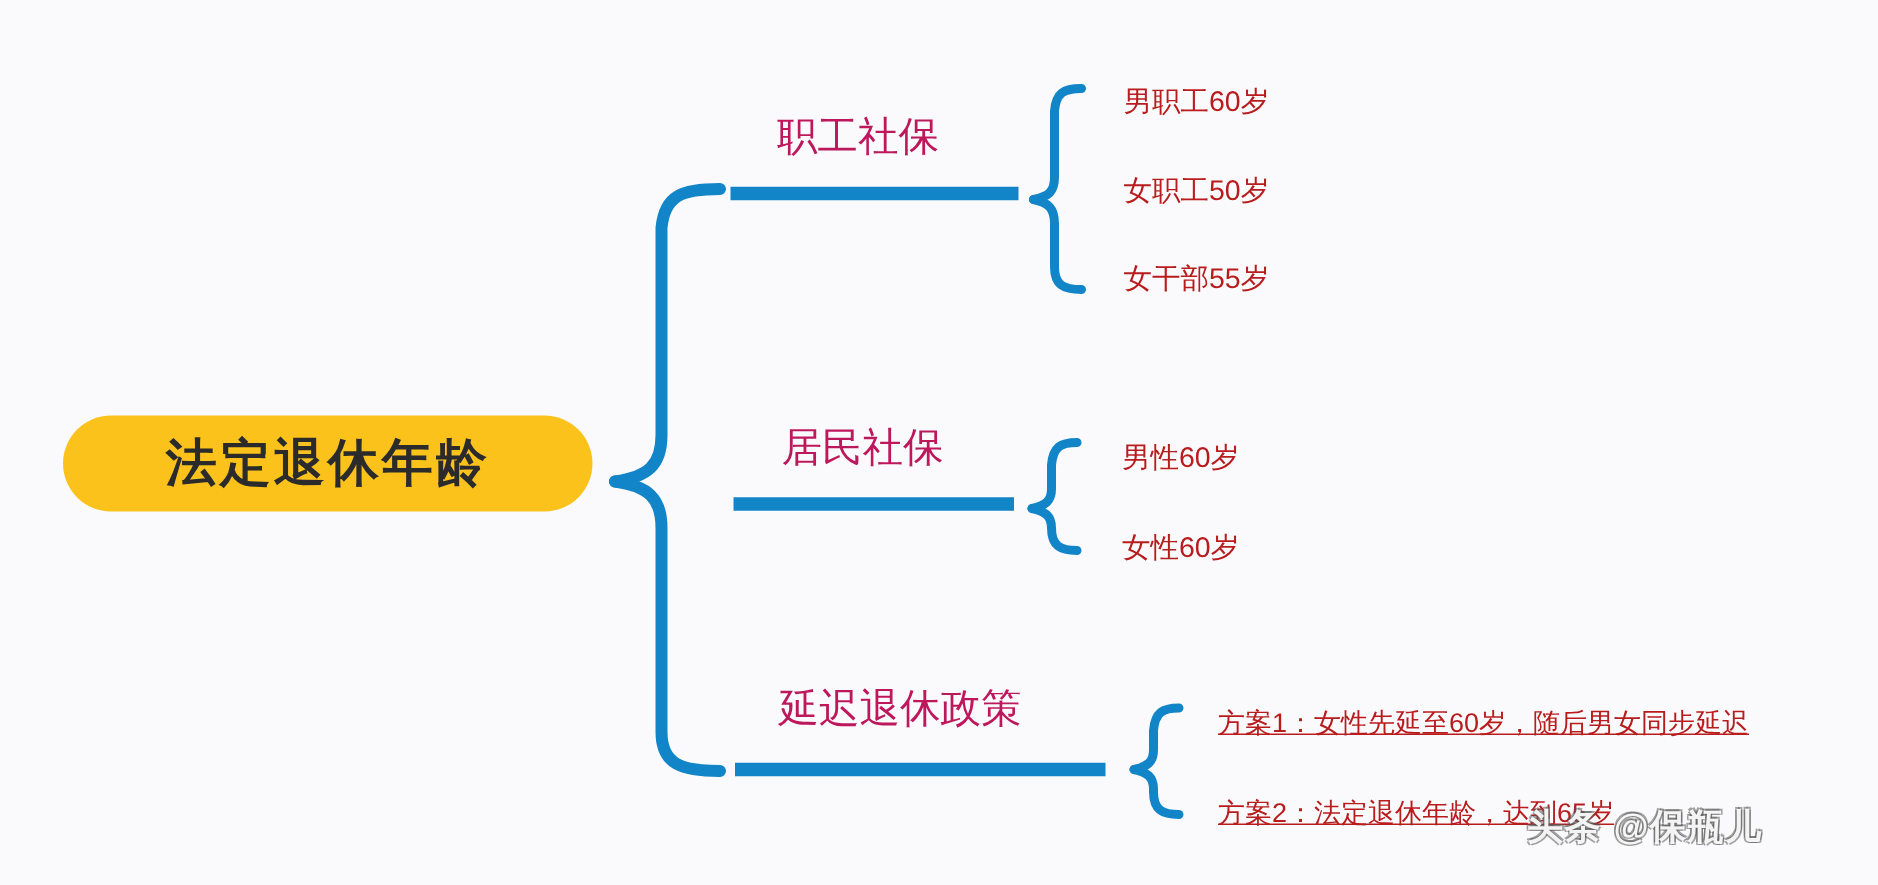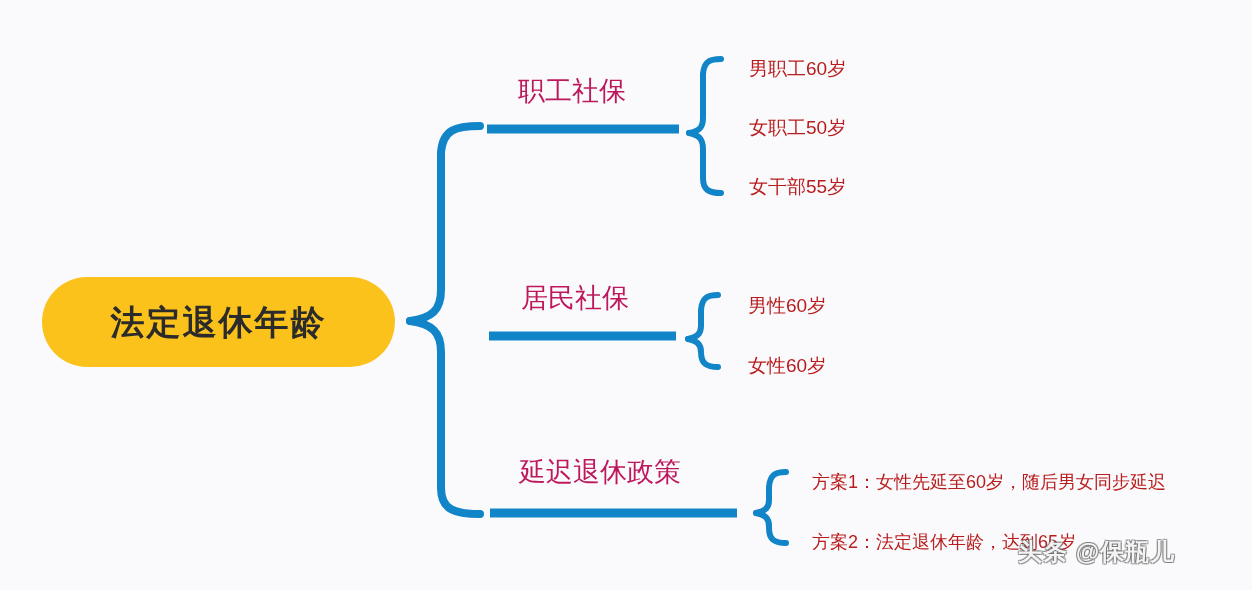--- a/index.html
+++ b/index.html
@@ -32,21 +32,21 @@
     height: 590px;
     pointer-events: none;
   }
 
   
   .root-node {
     position: absolute;
     left: 42px;
     top: 277px;
     width: 353px;
-    height: 90px;
+    height: 64px;
     background: #fbc21c;
     border-radius: 45px;
     display: flex;
     align-items: center;
     justify-content: center;
     box-sizing: border-box;
   }
   .root-label {
     font-size: 34px;
     font-weight: bold;
@@ -72,20 +72,21 @@
   
   .leaf-text {
     position: absolute;
     font-size: 19px;
     color: #b91c1c;
     white-space: nowrap;
     line-height: 1;
   }
   .leaf-text.small {
     font-size: 18px;
+    text-decoration: underline;
   }
 
   
   .watermark {
     position: absolute;
     left: 1018px;
     top: 540px;
     font-size: 24px;
     font-weight: bold;
     color: rgba(255, 255, 255, 0.92);

